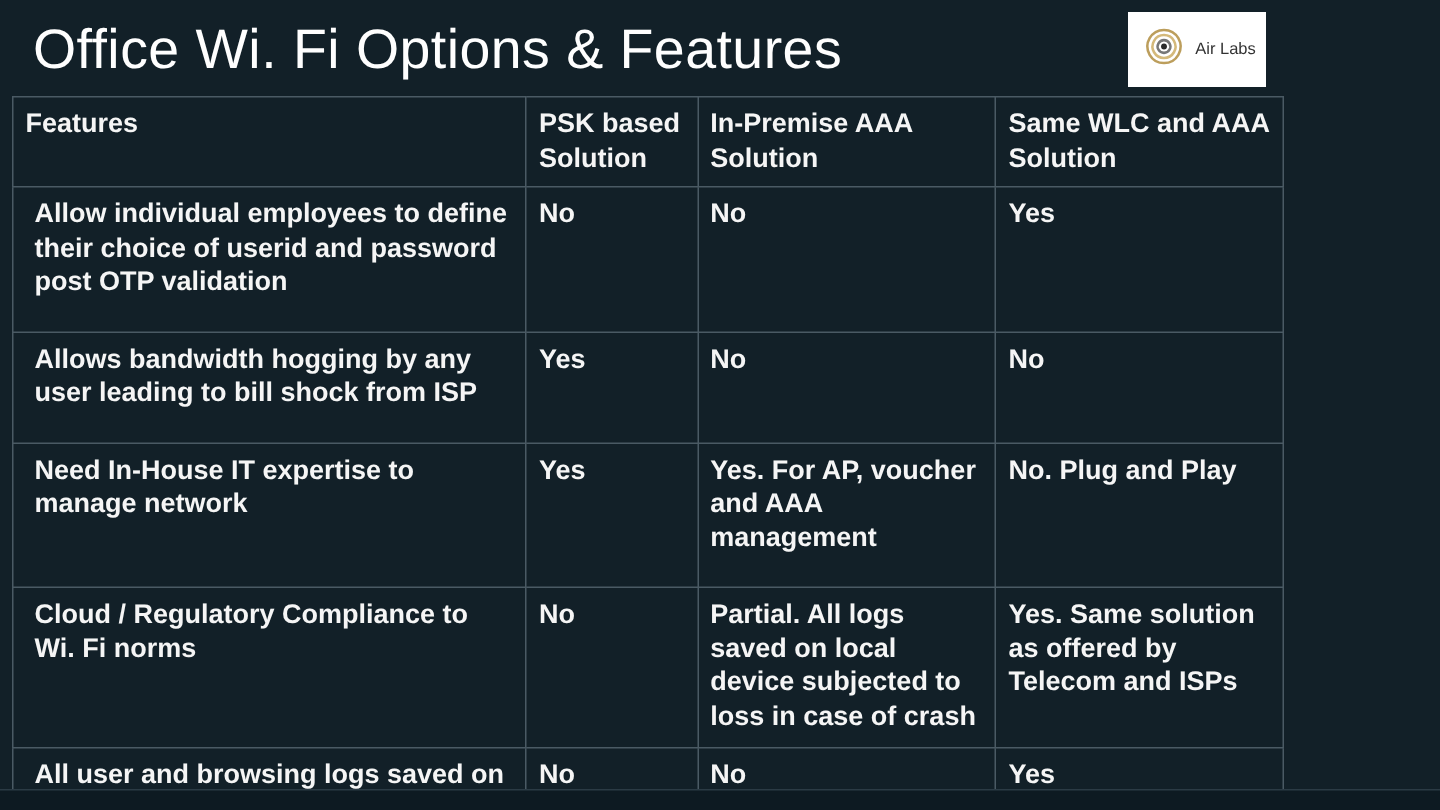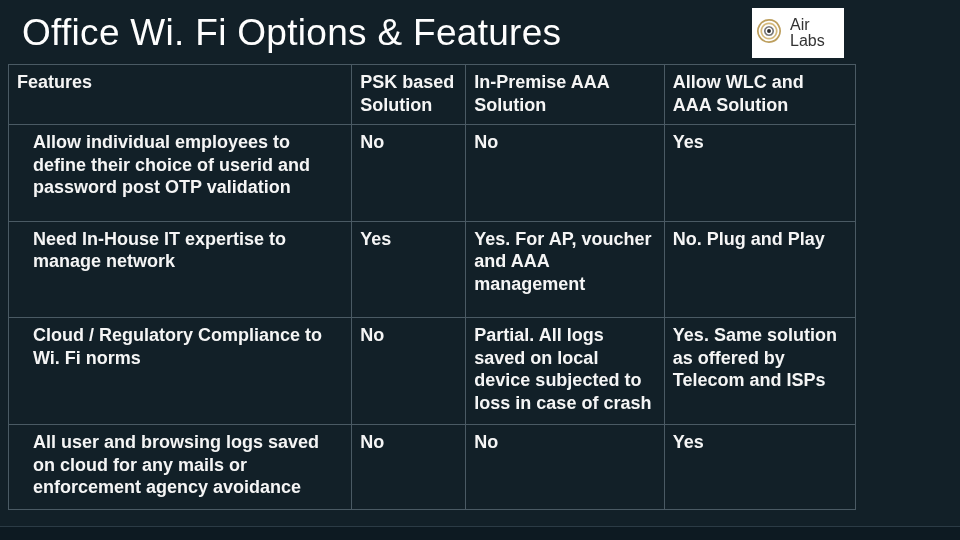--- a/index.html
+++ b/index.html
@@ -41,21 +41,21 @@
     display: flex;
     align-items: center;
     justify-content: center;
     gap: 4px;
     color: #222;
   }
   .logo-swirl {
     display: inline-block;
   }
   .logo-text {
-    font-size: 16px;
+    font-size: 11px;
     font-weight: 400;
     color: #333;
     line-height: 1;
     font-family: Arial, sans-serif;
   }
   .table-wrap {
     padding: 0 8px 0 8px;
   }
   table {
     width: 100%;
@@ -74,21 +74,21 @@
     font-weight: 700;
     text-align: left;
     padding-top: 6px;
     padding-bottom: 8px;
   }
   col.c-feat { width: 390px; }
   col.c-psk  { width: 120px; }
   col.c-prem { width: 215px; }
   col.c-cloud{ width: 215px; }
   th.center, td.center { text-align: left; }
-  td.feature { text-align: left; padding-left: 24px; padding-right: 10px;}
+  td.feature { text-align: left; padding-left: 14px; padding-right: 10px;}
   tr.tall td { padding-bottom: 22px; }
 </style>
 </head>
 <body>
 
 <div class="slide">
   <div class="header">
     <div class="title">Office Wi. Fi Options &amp; Features</div>
     <div class="logo-box">
       <span class="logo-swirl">
@@ -111,29 +111,35 @@
         <col class="c-feat">
           <col class="c-psk">
           <col class="c-prem">
           <col class="c-cloud">
       </colgroup>
       <thead>
         <tr>
           <th>Features</th>
           <th class="center">PSK based Solution</th>
           <th class="center">In-Premise  AAA Solution</th>
-          <th class="center">Allow WLC and AAA Solution</th>
+          <th class="center">Same WLC and AAA Solution</th>
         </tr>
       </thead>
       <tbody>
         <tr class="tall">
           <td class="feature">Allow individual employees to define their choice of userid and password post OTP validation</td>
           <td class="center">No</td>
           <td class="center">No</td>
           <td class="center">Yes</td>
+        </tr>
+        <tr class="tall">
+          <td class="feature">Allows bandwidth hogging by any user leading to bill shock from ISP</td>
+          <td class="center">Yes</td>
+          <td class="center">No</td>
+          <td class="center">No</td>
         </tr>
         <tr class="tall">
           <td class="feature">Need In-House IT expertise to manage network</td>
           <td class="center">Yes</td>
           <td class="center">Yes. For AP, voucher and AAA management</td>
           <td class="center">No. Plug and Play</td>
         </tr>
         <tr>
           <td class="feature">Cloud / Regulatory Compliance to Wi. Fi norms</td>
           <td class="center">No</td>

